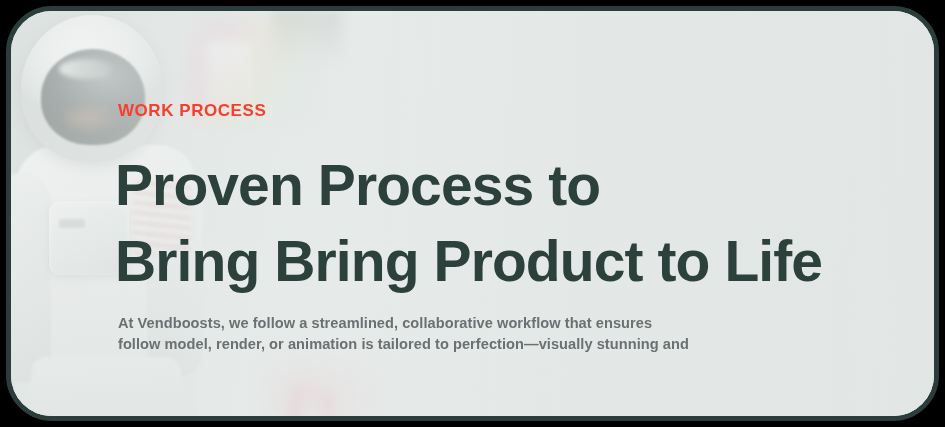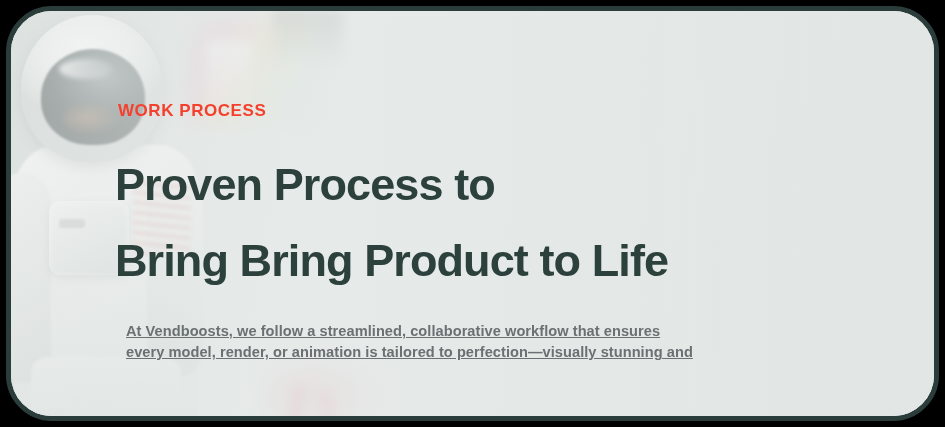--- a/index.html
+++ b/index.html
@@ -300,41 +300,40 @@
     letter-spacing: 0.55px;
     color: #f4402c;
     white-space: nowrap;
   }
 
   .headline {
     position: absolute;
     top: 124px;
     left: -3px;
     margin: 0;
-    font-size: 45px;
+    font-size: 57px;
     line-height: 76px;
     font-weight: bold;
     letter-spacing: -0.9px;
     color: #2d413c;
     white-space: nowrap;
   }
   .headline .hl-line { display: block; }
 
   .subcopy {
     position: absolute;
     top: 290px;
     left: 0;
-    margin: 8px;
+    margin: 0;
     width: 730px;
     font-size: 14.6px;
     line-height: 21.4px;
     font-weight: bold;
     letter-spacing: 0.05px;
     color: #6b7072;
-    text-decoration: underline;
   }
   .subcopy .sc-line { display: block; white-space: nowrap; }
 </style>
 </head>
 <body>
 
 <div class="hero-card">
 
   <div class="bg-layer bg-base"></div>
 
@@ -367,17 +366,17 @@
 
     <p class="eyebrow">WORK PROCESS</p>
 
     <h1 class="headline">
       <span class="hl-line">Proven Process to</span>
       <span class="hl-line">Bring Bring Product to Life</span>
     </h1>
 
     <p class="subcopy">
       <span class="sc-line">At Vendboosts, we follow a streamlined, collaborative workflow that ensures</span>
-      <span class="sc-line">every model, render, or animation is tailored to perfection—visually stunning and</span>
+      <span class="sc-line">follow model, render, or animation is tailored to perfection—visually stunning and</span>
     </p>
 
   </div>
 </div>
 
 </body></html>

